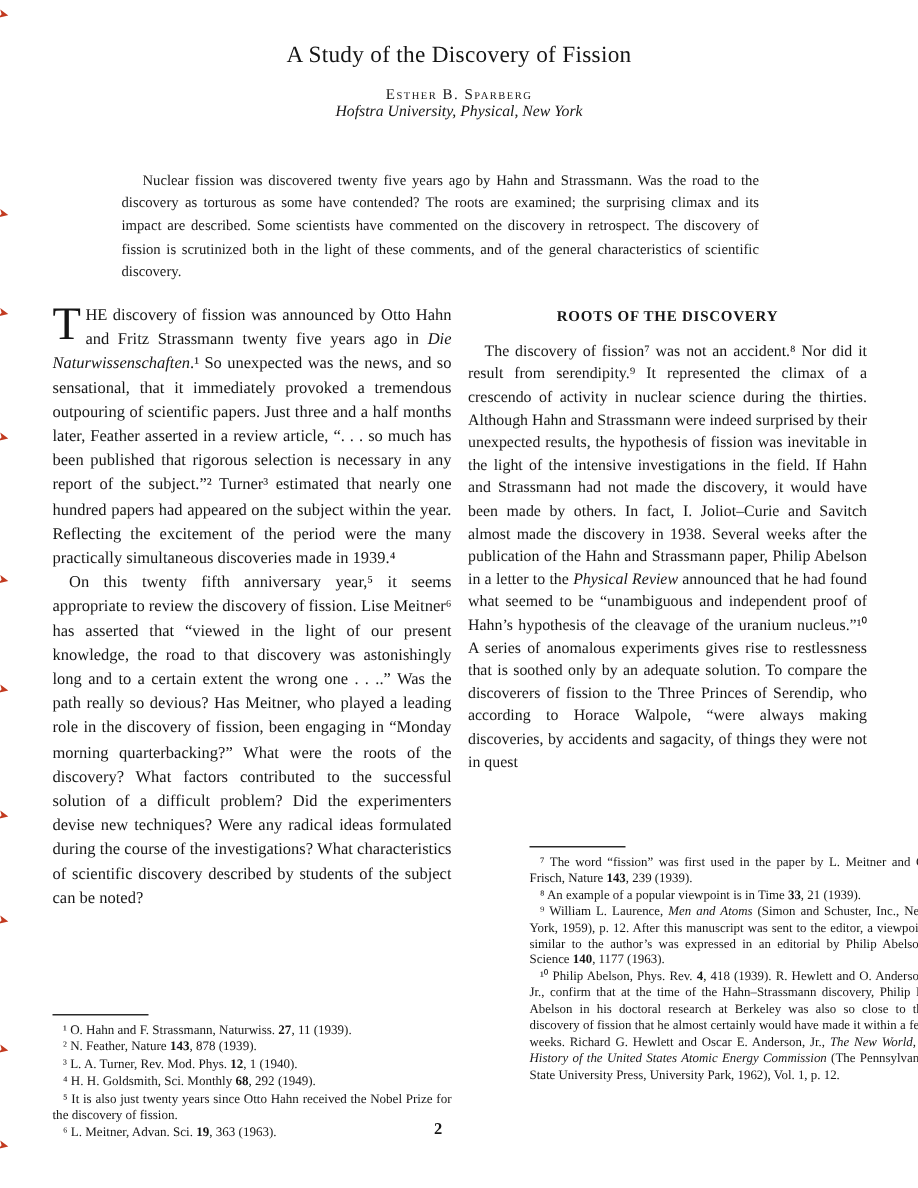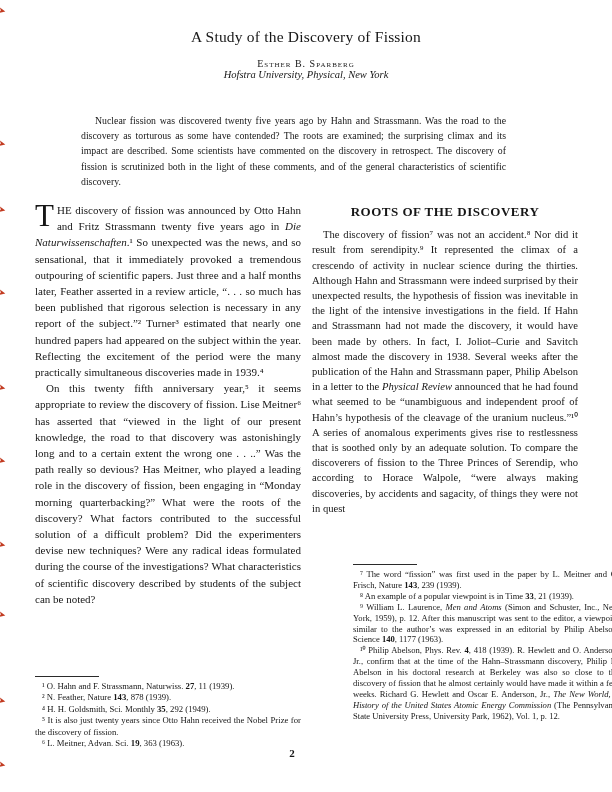--- a/index.html
+++ b/index.html
@@ -20,21 +20,21 @@
   .col { text-align:justify; }
   .col-left {
     position:absolute; top:202px; left:35px; width:266px;
     max-height:474px; overflow:hidden; font-size:11px; line-height:16.2px;
   }
   .col-right {
     position:absolute; top:202px; left:312px; width:266px;
     max-height:362px; overflow:hidden; font-size:10.6px; line-height:15.2px;
   }
   .section-heading {
-    font-size:13px; font-weight:bold; text-align:center;
+    font-size:10px; font-weight:bold; text-align:center;
     letter-spacing:0.5px; margin:2px 0 8px 0;
   }
   .para { margin:0; }
   .para.indent { text-indent:11px; }
   .dropcap { float:left; font-size:31px; line-height:26px; padding:1px 3px 0 0; }
   .fnblock { position:absolute; text-align:justify; }
   .fnblock.left { top:676px; left:35px; width:266px; font-size:8.7px; line-height:11.4px; }
   .fnblock.right { top:564px; left:312px; width:266px; font-size:8.6px; line-height:10.9px;margin-left:41px; }
   .fnrule { width:64px; border-top:1px solid #2a2a2a; margin:0 0 4px 0; }
   .fn { margin:0; text-indent:7px; }
@@ -78,21 +78,22 @@
 
   <section class="col col-left">
     <p class="para"><span class="dropcap">T</span><span><span>HE discovery of fission was announced by Otto Hahn and Fritz Strassmann twenty five years ago in </span><span class="it">Die Naturwissenschaften</span><span>.¹ So unexpected was the news, and so sensational, that it immediately provoked a tremendous outpouring of scientific papers. Just three and a half months later, Feather asserted in a review article, “. . . so much has been published that rigorous selection is necessary in any report of the subject.”² Turner³ estimated that nearly one hundred papers had appeared on the subject within the year. Reflecting the excitement of the period were the many practically simultaneous discoveries made in 1939.⁴</span></span></p>
     <p class="para indent"><span>On this twenty fifth anniversary year,⁵ it seems appropriate to review the discovery of fission. Lise Meitner⁶ has asserted that “viewed in the light of our present knowledge, the road to that discovery was astonishingly long and to a certain extent the wrong one . . ..” Was the path really so devious? Has Meitner, who played a leading role in the discovery of fission, been engaging in “Monday morning quarterbacking?” What were the roots of the discovery? What factors contributed to the successful solution of a difficult problem? Did the experimenters devise new techniques? Were any radical ideas formulated during the course of the investigations? What characteristics of scientific discovery described by students of the subject can be noted?</span></p>
   </section>
 
   <div class="fnblock left">
     <div class="fnrule"></div>
     <p class="fn"><span>¹ O. Hahn and F. Strassmann, Naturwiss. </span><span class="bd">27</span><span>, 11 (1939).</span></p>
     <p class="fn"><span>² N. Feather, Nature </span><span class="bd">143</span><span>, 878 (1939).</span></p>
-    <p class="fn"><span>⁴ H. H. Goldsmith, Sci. Monthly </span><span class="bd">35</span><span>, 292 (1949).</span></p>
+    <p class="fn"><span>³ L. A. Turner, Rev. Mod. Phys. </span><span class="bd">12</span><span>, 1 (1940).</span></p>
+    <p class="fn"><span>⁴ H. H. Goldsmith, Sci. Monthly </span><span class="bd">68</span><span>, 292 (1949).</span></p>
     <p class="fn"><span>⁵ It is also just twenty years since Otto Hahn received the Nobel Prize for the discovery of fission.</span></p>
     <p class="fn"><span>⁶ L. Meitner, Advan. Sci. </span><span class="bd">19</span><span>, 363 (1963).</span></p>
   </div>
 
   <section class="col col-right">
     <h2 class="section-heading">ROOTS OF THE DISCOVERY</h2>
     <p class="para indent"><span>The discovery of fission⁷ was not an accident.⁸ Nor did it result from serendipity.⁹ It represented the climax of a crescendo of activity in nuclear science during the thirties. Although Hahn and Strassmann were indeed surprised by their unexpected results, the hypothesis of fission was inevitable in the light of the intensive investigations in the field. If Hahn and Strassmann had not made the discovery, it would have been made by others. In fact, I. Joliot–Curie and Savitch almost made the discovery in 1938. Several weeks after the publication of the Hahn and Strassmann paper, Philip Abelson in a letter to the </span><span class="it">Physical Review</span><span> announced that he had found what seemed to be “unambiguous and independent proof of Hahn’s hypothesis of the cleavage of the uranium nucleus.”¹⁰ A series of anomalous experiments gives rise to restlessness that is soothed only by an adequate solution. To compare the discoverers of fission to the Three Princes of Serendip, who according to Horace Walpole, “were always making discoveries, by accidents and sagacity, of things they were not in quest</span></p>
   </section>
 
   <div class="fnblock right">

